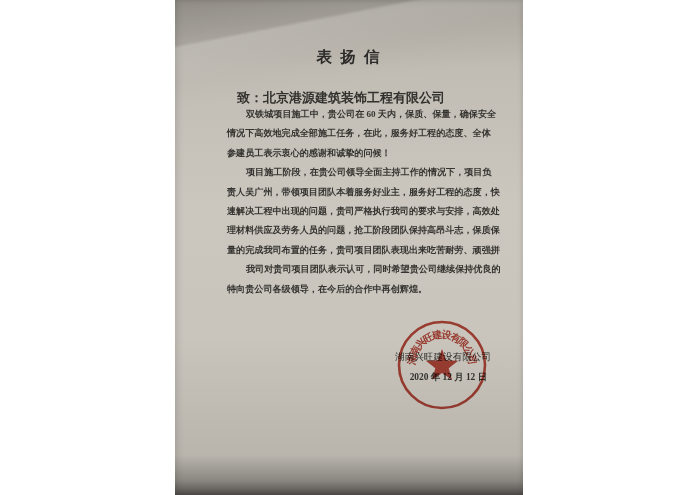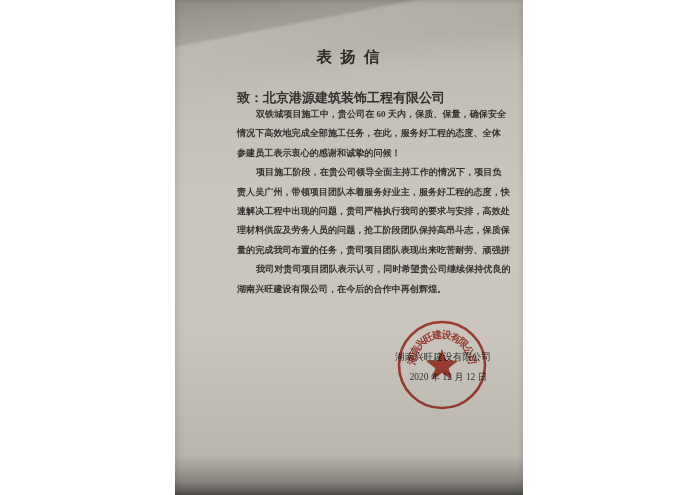--- a/index.html
+++ b/index.html
@@ -24,32 +24,32 @@
   .letter-title{
     position:absolute;top:47px;left:0;width:100%;text-align:center;
     font-family:"Liberation Sans","DejaVu Sans",sans-serif;
     font-weight:700;font-size:15.5px;letter-spacing:2px;color:#2d2b29;
   }
   .recipient{
     position:absolute;top:89px;left:62px;width:280px;
     font-size:13px;font-weight:700;color:#33312e;white-space:nowrap;
   }
   .body-lines{
-    position:absolute;top:105px;left:62px;width:280px;
+    position:absolute;top:105px;left:52px;width:280px;
     font-size:9.1px;font-weight:600;color:#363431;
   }
   .line{height:19.4px;line-height:19.4px;white-space:nowrap;}
   .indent{padding-left:19px;}
   .signature{
     position:absolute;top:351px;right:32px;
     font-size:9.6px;font-weight:400;color:#2f2d2b;white-space:nowrap;
   }
   .sig-date{
     position:absolute;top:371px;right:36px;
-    font-size:9.4px;font-weight:400;color:#33312e;white-space:nowrap;
+    font-size:9.4px;font-weight:700;color:#33312e;white-space:nowrap;
   }
   .seal{
     position:absolute;left:212px;top:309px;width:110px;height:110px;
     opacity:0.88;mix-blend-mode:multiply;
   }
   .seal text{
     font-family:"Liberation Sans","DejaVu Sans",sans-serif;
     font-size:10px;font-weight:700;
   }
 </style>
@@ -65,21 +65,21 @@
   <div class="body-lines">
     <div class="line indent">双铁城项目施工中，贵公司在 60 天内，保质、保量，确保安全</div>
     <div class="line">情况下高效地完成全部施工任务，在此，服务好工程的态度、全体</div>
     <div class="line">参建员工表示衷心的感谢和诚挚的问候！</div>
     <div class="line indent">项目施工阶段，在贵公司领导全面主持工作的情况下，项目负</div>
     <div class="line">责人吴广州，带领项目团队本着服务好业主，服务好工程的态度，快</div>
     <div class="line">速解决工程中出现的问题，贵司严格执行我司的要求与安排，高效处</div>
     <div class="line">理材料供应及劳务人员的问题，抢工阶段团队保持高昂斗志，保质保</div>
     <div class="line">量的完成我司布置的任务，贵司项目团队表现出来吃苦耐劳、顽强拼</div>
     <div class="line indent">我司对贵司项目团队表示认可，同时希望贵公司继续保持优良的</div>
-    <div class="line">湖南兴旺建设有限公司，在今后的合作中再创辉煌。</div>
+    <div class="line">特向贵公司各级领导，在今后的合作中再创辉煌。</div>
   </div>
 
   <div class="signature">湖南兴旺建设有限公司</div>
   <div class="sig-date">2020 年 12 月 12 日</div>
 
   <svg class="seal" viewBox="0 0 110 110" xmlns="http://www.w3.org/2000/svg">
     <g fill="#b93426" stroke="none">
       <circle cx="55" cy="56" r="43" fill="none" stroke="#b93426" stroke-width="2.6"></circle>
       <polygon points="55,40 59.1,51.3 71.2,51.7 61.7,59.2 65,70.8 55,64 45,70.8 48.3,59.2 38.8,51.7 50.9,51.3"></polygon>
       <g>

